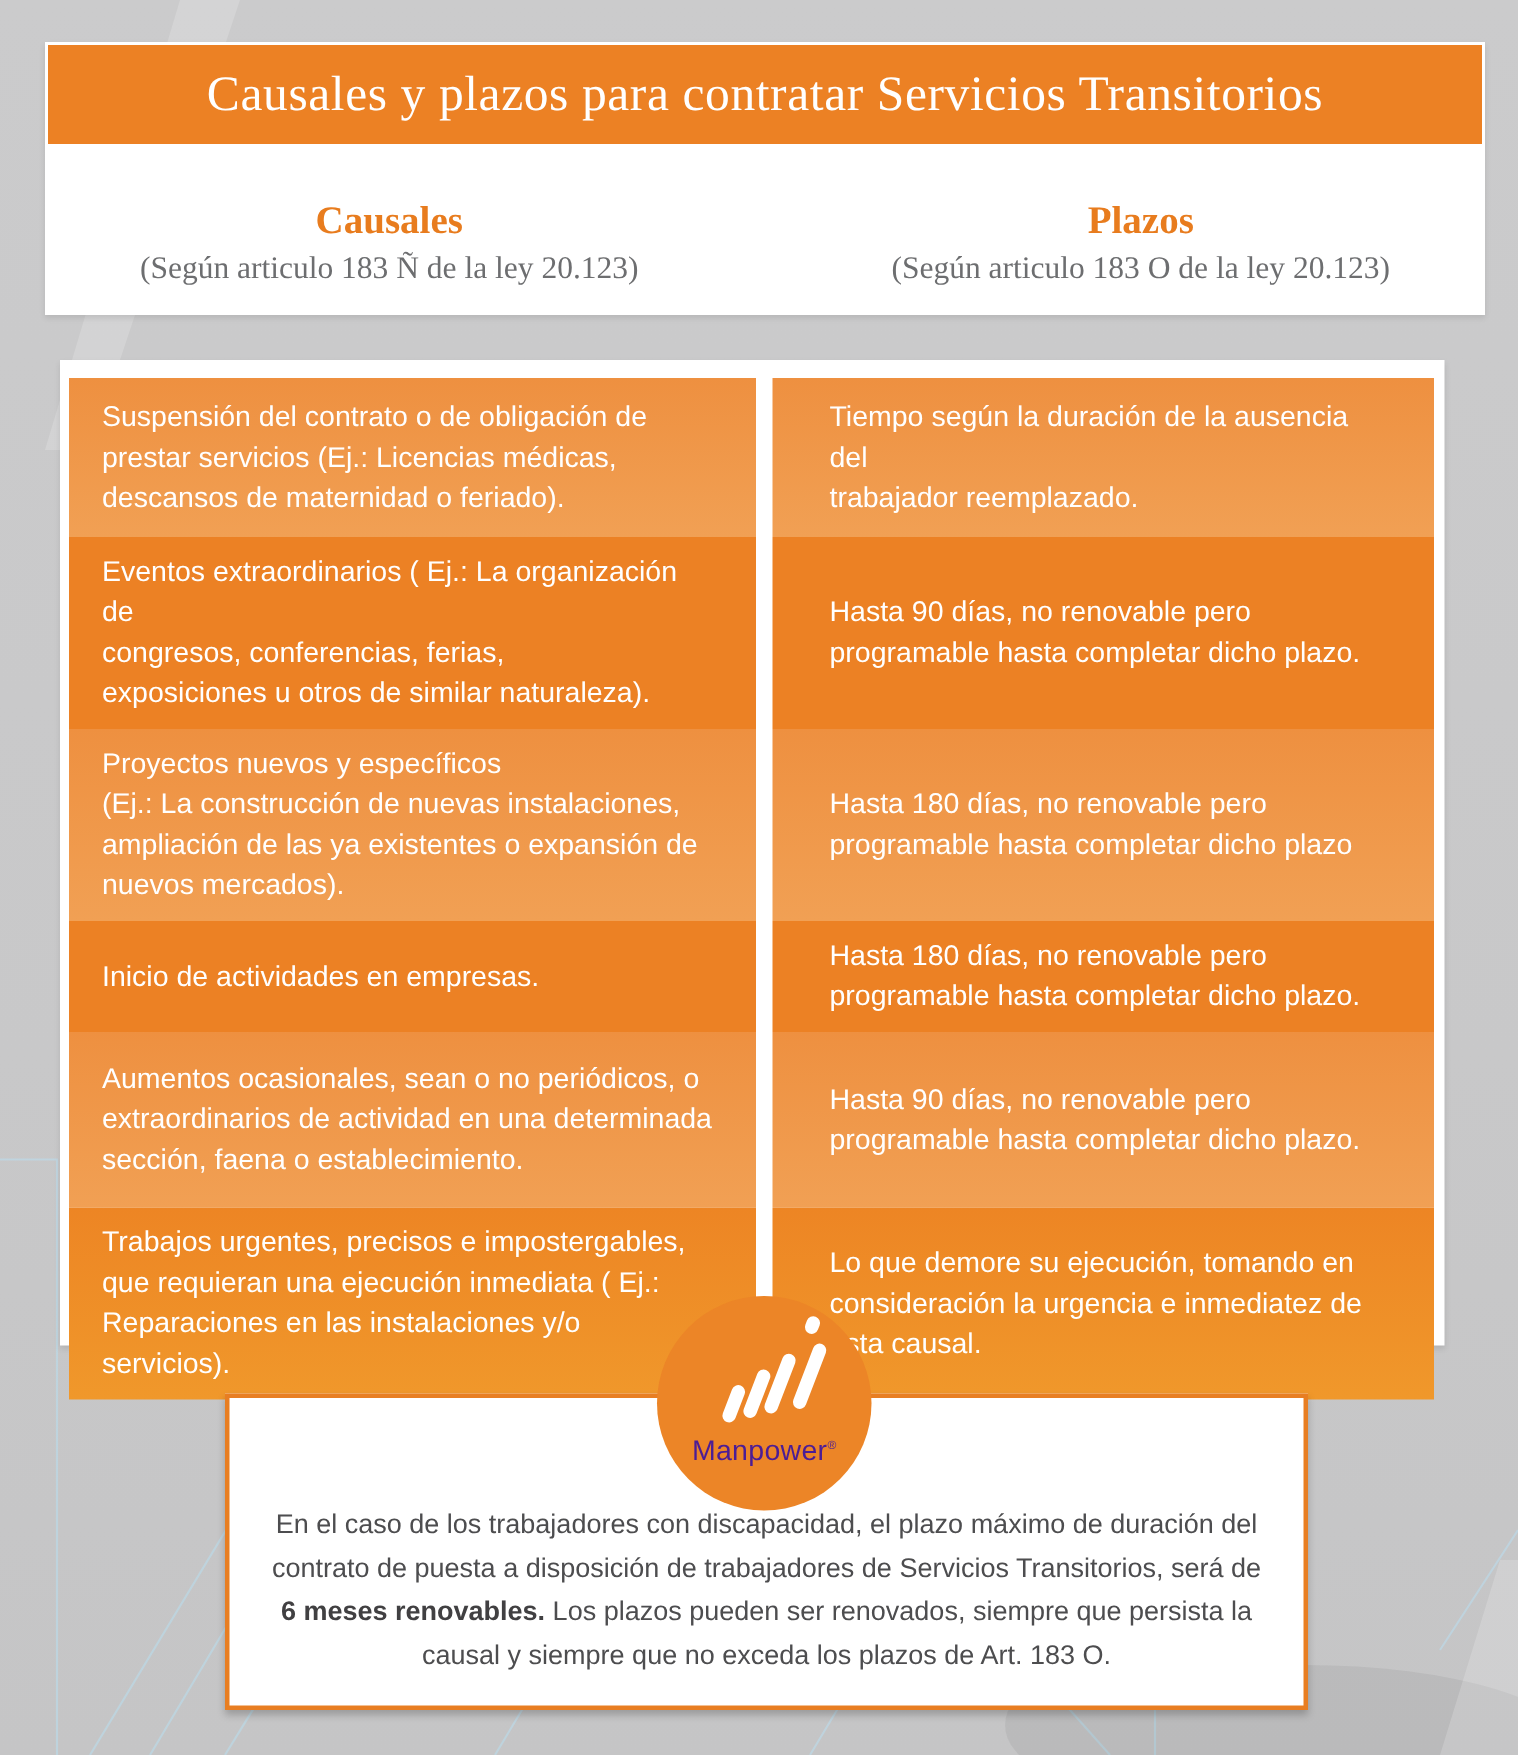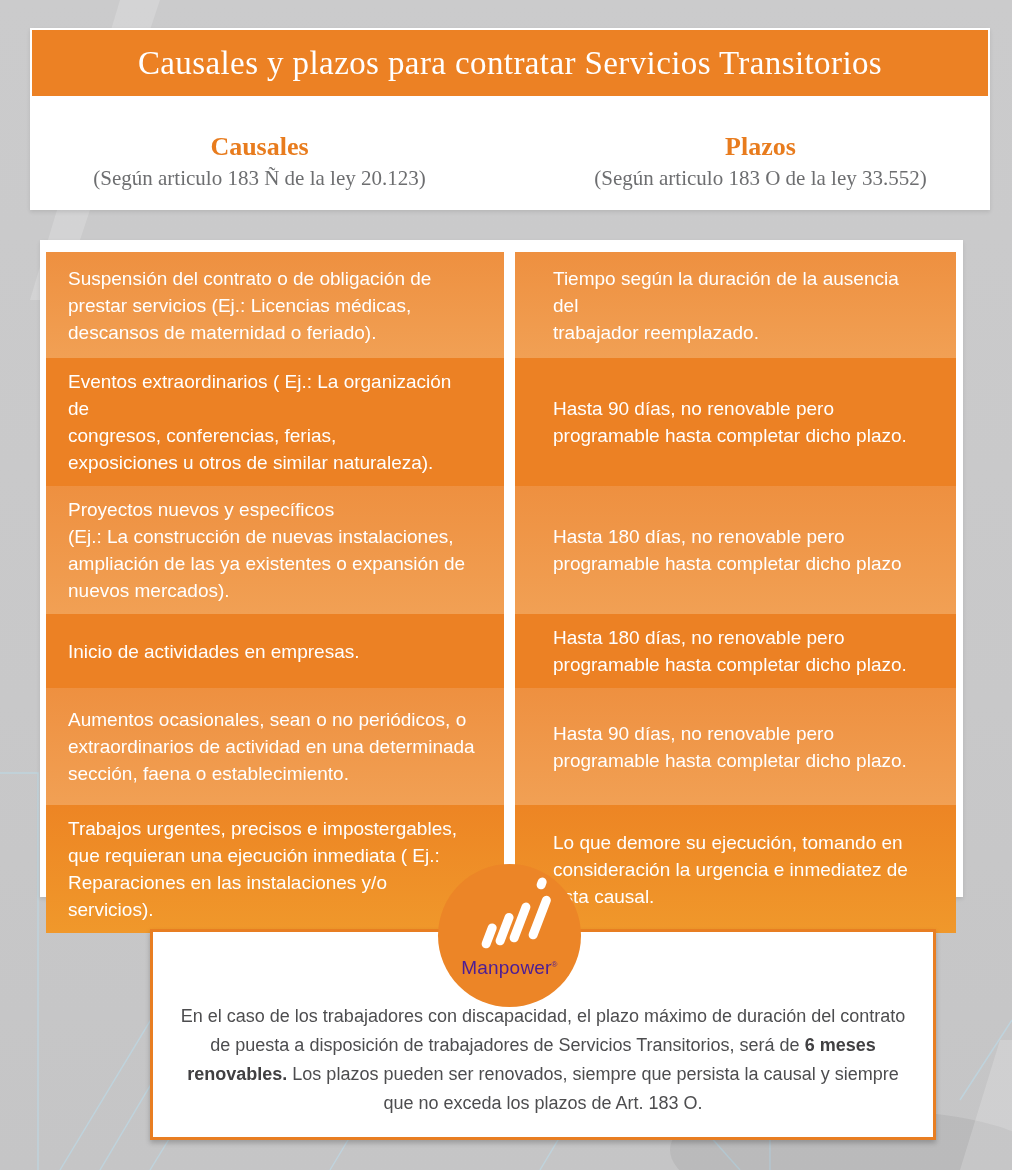--- a/index.html
+++ b/index.html
@@ -52,21 +52,21 @@
     transform:rotate(21deg);transform-origin:50% 100%;}
   .lb1{left:8px;bottom:4px;height:26px;}
   .lb2{left:22px;bottom:7px;height:34px;}
   .lb3{left:36px;bottom:10px;height:42px;}
   .lb4{left:55px;bottom:13px;height:46px;}
   .lb5{left:63px;bottom:63px;height:12px;}
   .logo-text{color:#4c1d95;font-size:19px;margin-top:5px;letter-spacing:.2px;}
   .logo-tm{font-size:8px;vertical-align:super;}
 
   
-  .footer-card{position:absolute;left:150px;top:929px;width:786px;height:211px;
+  .footer-card{position:absolute;left:150px;top:929px;width:722px;height:211px;
     background:#fff;border:3px solid #e87e22;box-sizing:border-box;z-index:3;
     box-shadow:0 3px 5px rgba(0,0,0,.22);}
   .footnote{margin:0;padding:70px 24px 0 24px;text-align:center;
     color:#4d4d4f;font-size:18px;line-height:29px;}
   .footnote b{color:#414042;}
 </style>
 </head>
 <body>
 
 <div class="page">
@@ -100,21 +100,21 @@
     <div class="title-bar">
       <span class="main-title">Causales y plazos para contratar Servicios Transitorios</span>
     </div>
     <div class="col-headers">
       <div class="col-head">
         <div class="col-title">Causales</div>
         <div class="col-sub">(Según articulo 183 Ñ de la ley 20.123)</div>
       </div>
       <div class="col-head">
         <div class="col-title">Plazos</div>
-        <div class="col-sub">(Según articulo 183 O de la ley 33.552)</div>
+        <div class="col-sub">(Según articulo 183 O de la ley 20.123)</div>
       </div>
     </div>
   </div>
 
   <div class="table-card">
 
     <div class="t-row row-1 shade-light">
       <div class="cell cell-causal">Suspensión del contrato o de obligación de
 prestar servicios (Ej.: Licencias médicas,
 descansos de maternidad o feriado).</div>

